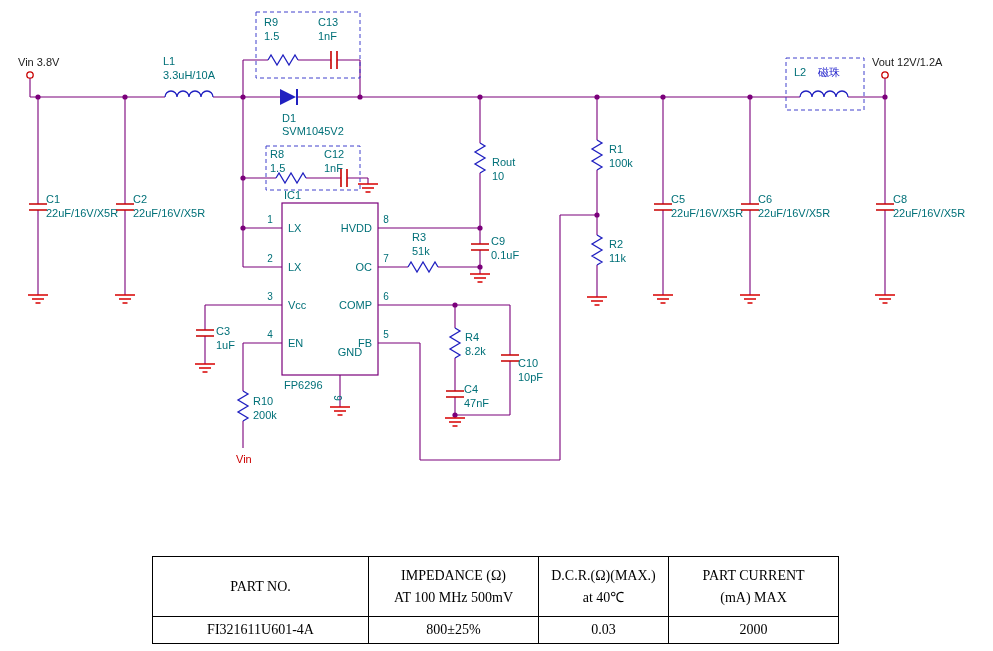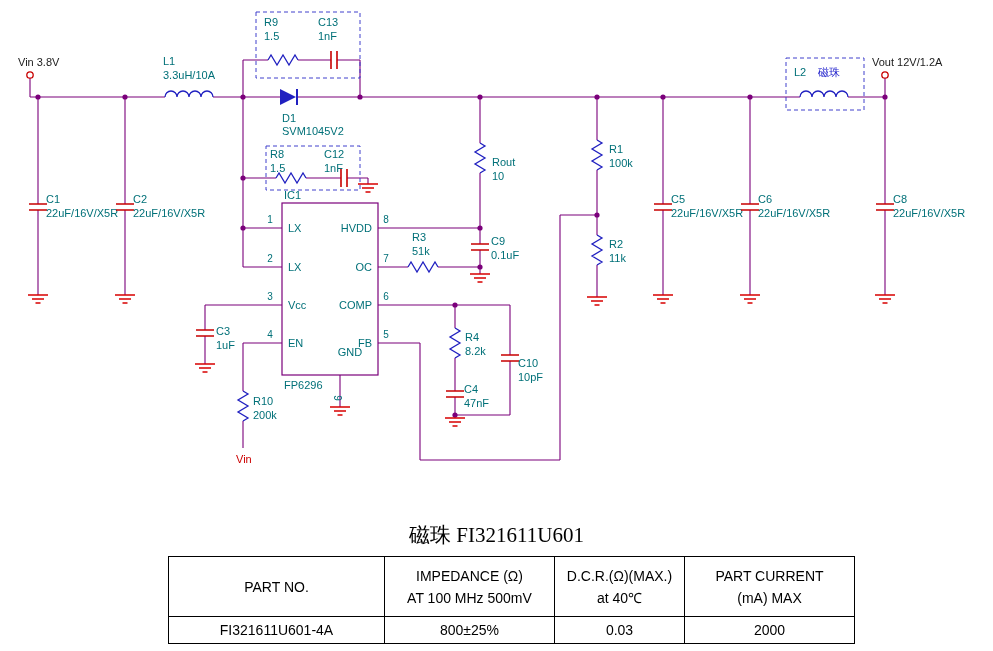--- a/index.html
+++ b/index.html
@@ -21,22 +21,22 @@
   
   text{font-family:"Liberation Sans","DejaVu Sans",sans-serif;font-size:11px;}
   .lbl{fill:#007078;}
   .dark{fill:#1a1a1a;}
   .redtxt{fill:#CC0000;}
   .bluetxt{fill:#2222CC;}
   .pin{fill:#007078;font-size:10px;}
   
   .bead-title{position:absolute;top:521px;left:0;width:100%;text-align:center;
               font-family:"Liberation Serif","DejaVu Serif",serif;font-size:21px;color:#000;}
-  .bead-table{position:absolute;top:556px;left:168px;border-collapse:collapse;
-              font-family:Liberation Sans, sans-serif;font-size:14px;color:#000;
+  .bead-table{position:absolute;top:556px;left:152px;border-collapse:collapse;
+              font-family:Liberation Serif, serif;font-size:14px;color:#000;
               table-layout:fixed;}
   .bead-table th,.bead-table td{border:1px solid #000;text-align:center;font-weight:normal;padding:0;}
   .bead-table th{height:59px;vertical-align:middle;}
   .bead-table th div{line-height:22px;}
   .bead-table td{height:26px;margin-top:21px;}
 </style>
 </head>
 <body>
 
 <div class="page">
@@ -253,21 +253,20 @@
     </g>
 
     <g>
       <rect class="dash" x="786" y="58" width="78" height="52"></rect>
       <use href="#ind-h" x="800" y="97" class="ind"></use>
       <text class="lbl" x="794" y="76">L2</text>
       <text class="bluetxt" x="818" y="76">磁珠</text>
     </g>
   </svg>
 
-  <div class="bead-title">磁珠 FI321611U601</div>
 
   <table class="bead-table">
     <colgroup>
       <col style="width:216px">
         <col style="width:170px">
         <col style="width:130px">
         <col style="width:170px">
     </colgroup>
     <thead>
       <tr>

